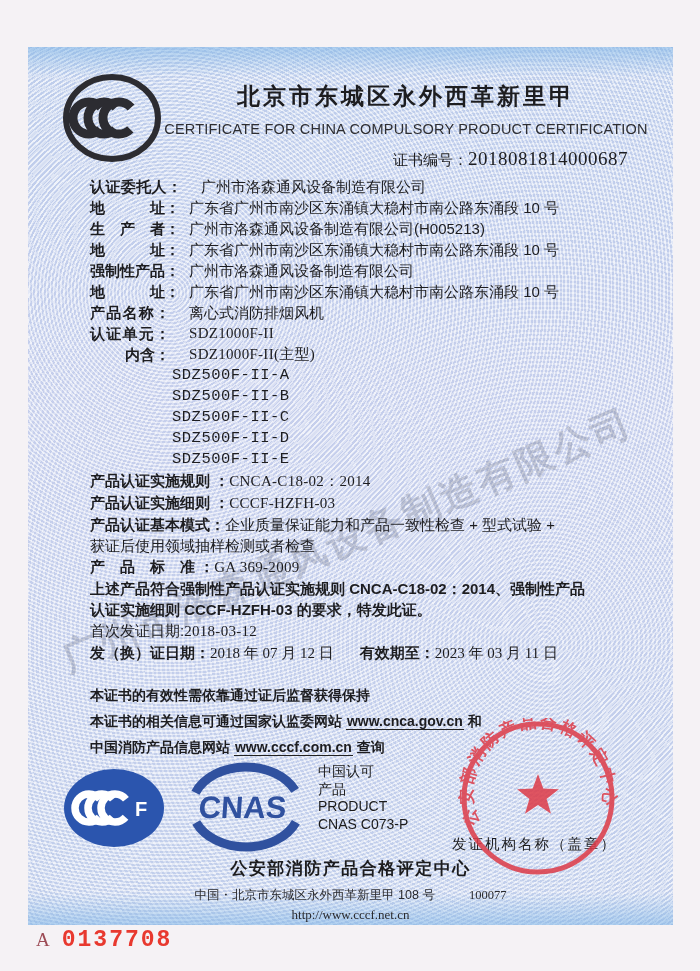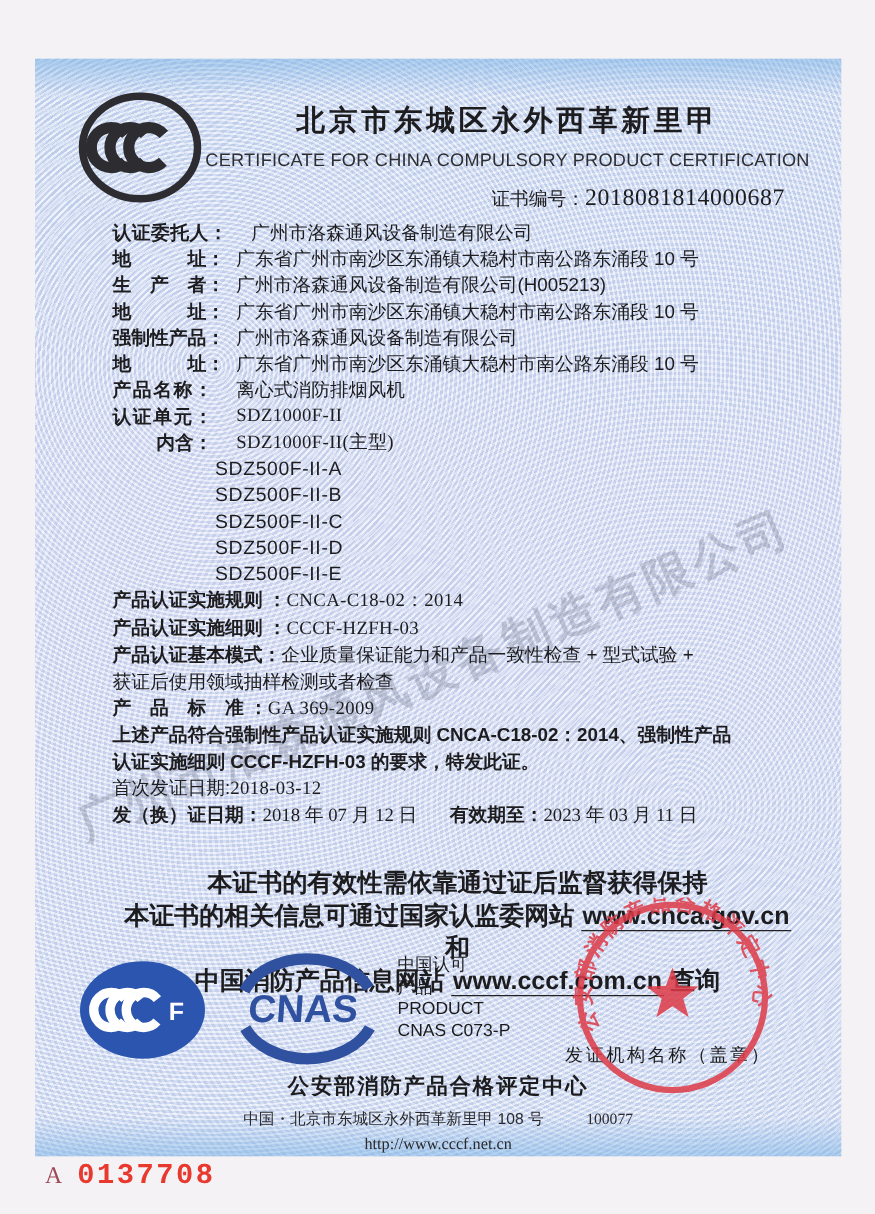--- a/index.html
+++ b/index.html
@@ -38,28 +38,28 @@
   .title-en{margin-top:9px;font-size:14.5px;letter-spacing:.2px;color:#2e2e32;text-align:center;}
   .cert-no{position:absolute;left:365px;top:101px;font-size:15px;color:#1d1d20;}
   .cert-no .num{font-family:"Liberation Serif",serif;font-size:19px;letter-spacing:.5px;}
   
   .body{position:absolute;left:62px;top:129px;width:552px;font-size:15px;line-height:21px;color:#1d1d20;}
   .frow{display:flex;gap:17px;}
   .flabel{font-weight:bold;white-space:nowrap;width:80px;text-align:justify;text-align-last:justify;flex:0 0 auto;}
   .flabel.wide{width:auto;min-width:92px;}
   .flabel.right{text-align:left;text-align-last:right;}
   .fvalue{padding-left:2px;white-space:nowrap;}
-  .model{padding-left:82px;font-family:Liberation Sans, sans-serif;font-size:15.5px;letter-spacing:.5px;}
+  .model{padding-left:82px;font-family:Liberation Mono, monospace;font-size:15.5px;letter-spacing:.5px;}
   .code{font-family:"Liberation Serif",serif;letter-spacing:.3px;}
   .rlabel{font-weight:bold;}
   .stmt{font-weight:bold;}
   .first-issue{text-align:left;padding-right:90px;font-weight:normal;}
   .issue-line .date{font-family:"Liberation Serif",serif;}
   .gap2{display:inline-block;width:26px;}
-  .notes{margin-top:30px;text-align:center;font-size:20px;font-weight:bold;line-height:26px;}
+  .notes{margin-top:18px;text-align:left;font-size:14px;font-weight:bold;line-height:26px;}
   .url{font-family:"Liberation Sans",sans-serif;font-weight:bold;border-bottom:1.5px solid #222;padding:0 1px;}
   
   .cccf-logo{position:absolute;left:34px;top:720px;}
   .cnas-logo{position:absolute;left:158px;top:712px;}
   .accred{position:absolute;left:290px;top:716px;font-size:14px;line-height:17.5px;color:#1b1b1b;}
   .sign-label{position:absolute;left:424px;top:788px;font-size:14.5px;font-weight:normal;letter-spacing:2px;z-index:2;}
   .stamp{position:absolute;left:430px;top:671px;z-index:3;opacity:.85;}
   .org{position:absolute;left:0;top:810px;width:100%;text-align:center;}
   .org-name{font-size:17px;font-weight:bold;letter-spacing:1.5px;}
   .org-addr{margin-top:7px;font-size:12.5px;color:#2a2a2e;}

